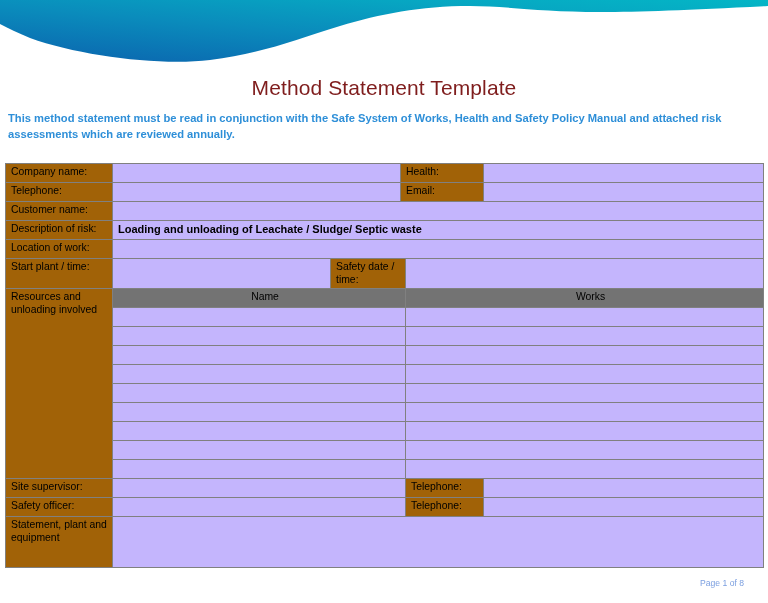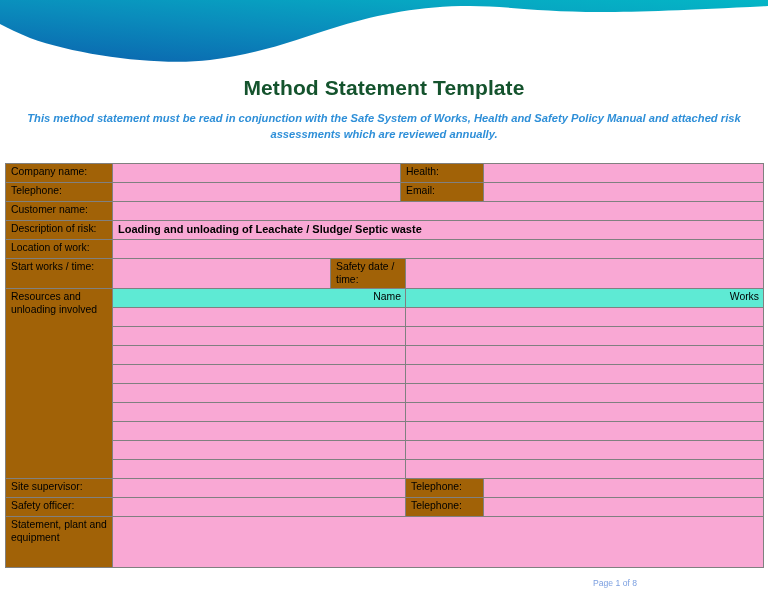--- a/index.html
+++ b/index.html
@@ -27,75 +27,73 @@
   }
 
   
   #doc-title {
     position: absolute;
     top: 76px;
     left: 0;
     width: 768px;
     text-align: center;
     font-size: 21px;
-    font-weight: bold;
-    color: #14532d;
+    font-weight: normal;
+    color: #7f1d1d;
     letter-spacing: 0.1px;
   }
   #doc-subtitle {
     position: absolute;
     top: 110px;
     left: 8px;
     width: 752px;
-    text-align: center;
     font-size: 11.2px;
     font-weight: bold;
     color: #2e8fd8;
     line-height: 16px;
-    font-style: italic;
   }
 
   
   #ms-table {
     position: absolute;
     top: 163px;
     left: 5px;
     width: 758px;
     border-collapse: collapse;
     table-layout: fixed;
     font-size: 10.4px;
   }
   #ms-table td {
     border: 1px solid #808080;
     padding: 2px 4px 2px 5px;
     vertical-align: top;
-    background: #f9a8d4;
+    background: #c4b5fd;
     height: 14px;
     line-height: 12.5px;
     overflow: hidden;
   }
   #ms-table td.lbl {
     background: #a16207;
   }
   #ms-table td.hdr {
-    background: #5eead4;
-    text-align: right;
+    background: #737373;
+    text-align: center;
     padding-left: 16px;
   }
   td.tall2 { height: 27px; }
   td.tall3 { height: 41px; }
   td.blankrow { height: 11px; padding-top: 0; padding-bottom: 0; }
   .bold-val { font-weight: bold; font-size: 11px; }
 
   
   #page-footer {
     position: absolute;
     left: 0;
     top: 578px;
-    width: 637px;
+    width: 744px;
     text-align: right;
     font-size: 8.6px;
     color: #7b9fe0;
   }
 </style>
 </head>
 <body>
 
 <svg id="header-wave" viewBox="0 0 768 62" preserveAspectRatio="none">
   <defs>
@@ -152,21 +150,21 @@
       <td class="lbl tall3">Description of risk:</td>
       <td class="tall3 bold-val" colspan="6">Loading and unloading of Leachate / Sludge/ Septic waste</td>
     </tr>
 
     <tr>
       <td class="lbl tall2">Location of work:</td>
       <td class="tall2" colspan="6"></td>
     </tr>
 
     <tr>
-      <td class="lbl tall2">Start works / time:</td>
+      <td class="lbl tall2">Start plant / time:</td>
       <td class="tall2" colspan="2"></td>
       <td class="lbl tall2" colspan="2">Safety date / time:</td>
       <td class="tall2" colspan="2"></td>
     </tr>
 
     <tr>
       <td class="lbl" rowspan="10" style="vertical-align:top">Resources and unloading involved</td>
       <td class="hdr tall2" colspan="4">Name</td>
       <td class="hdr tall2" colspan="2">Works</td>
     </tr>

